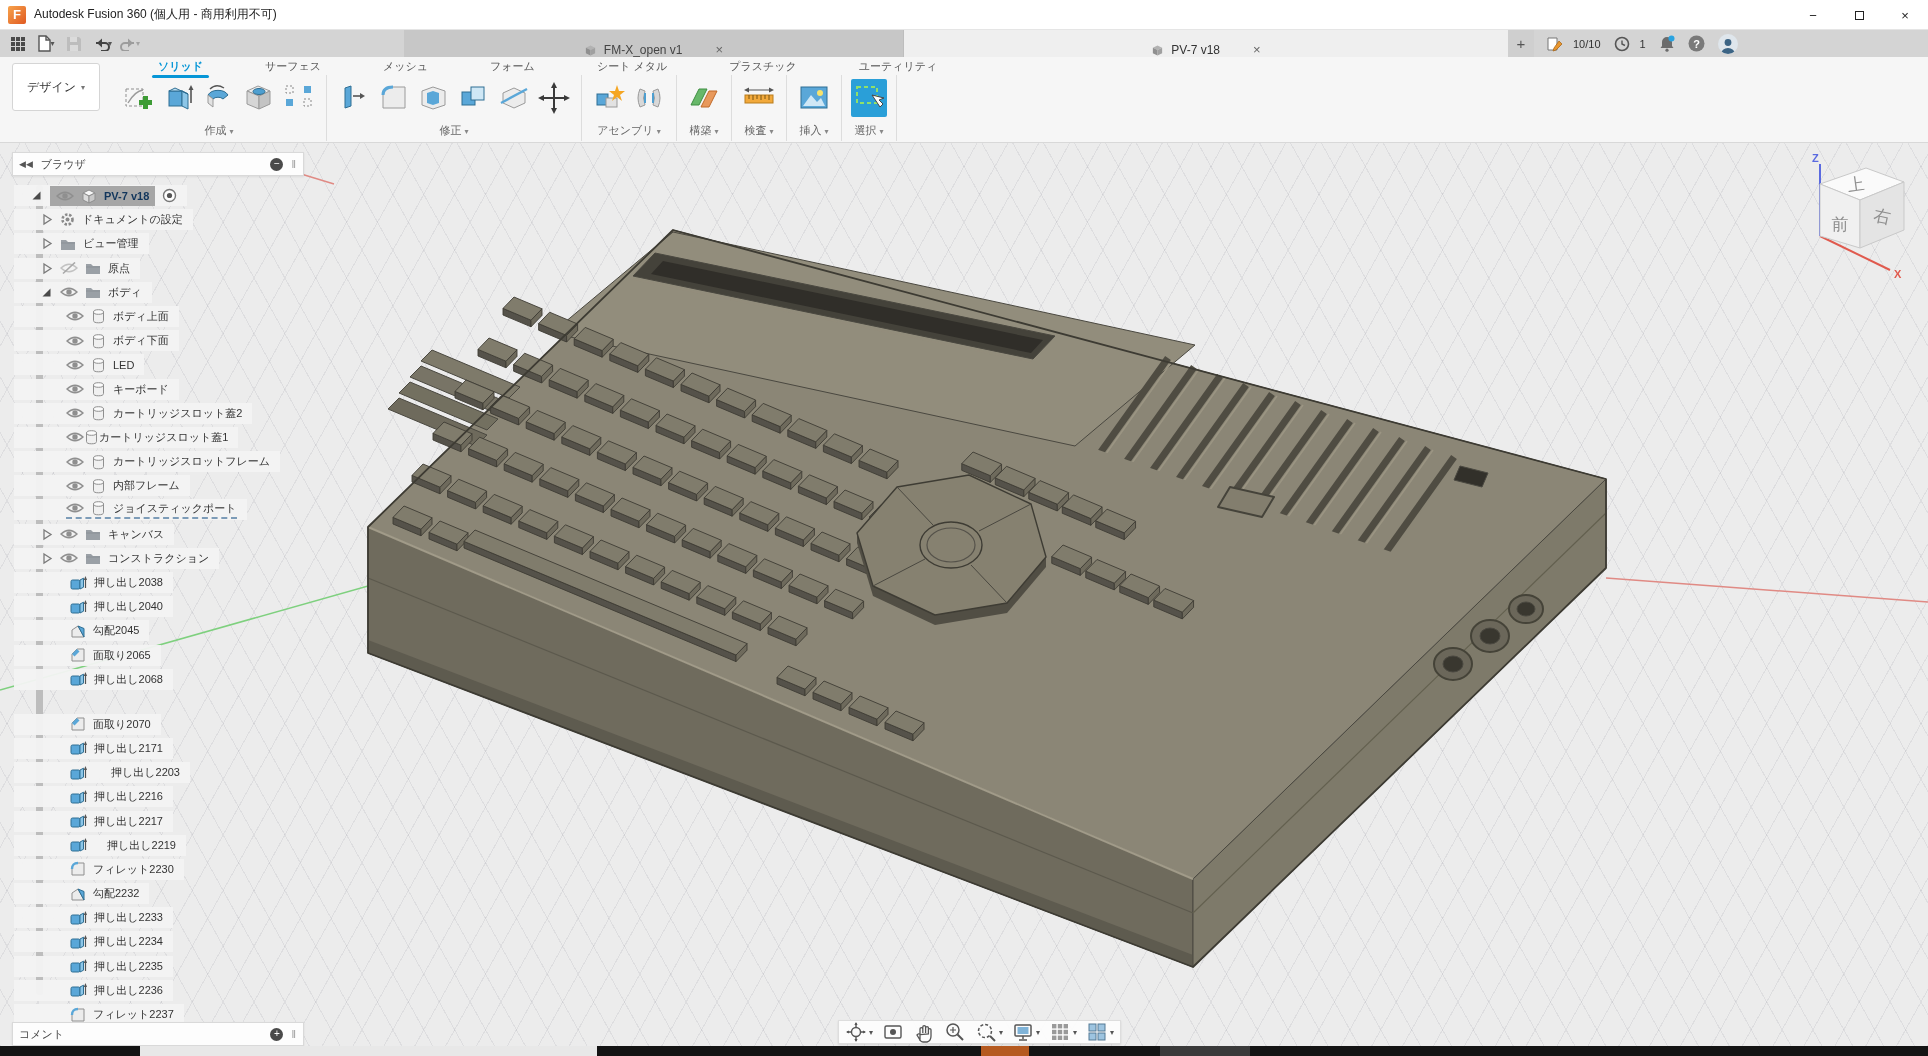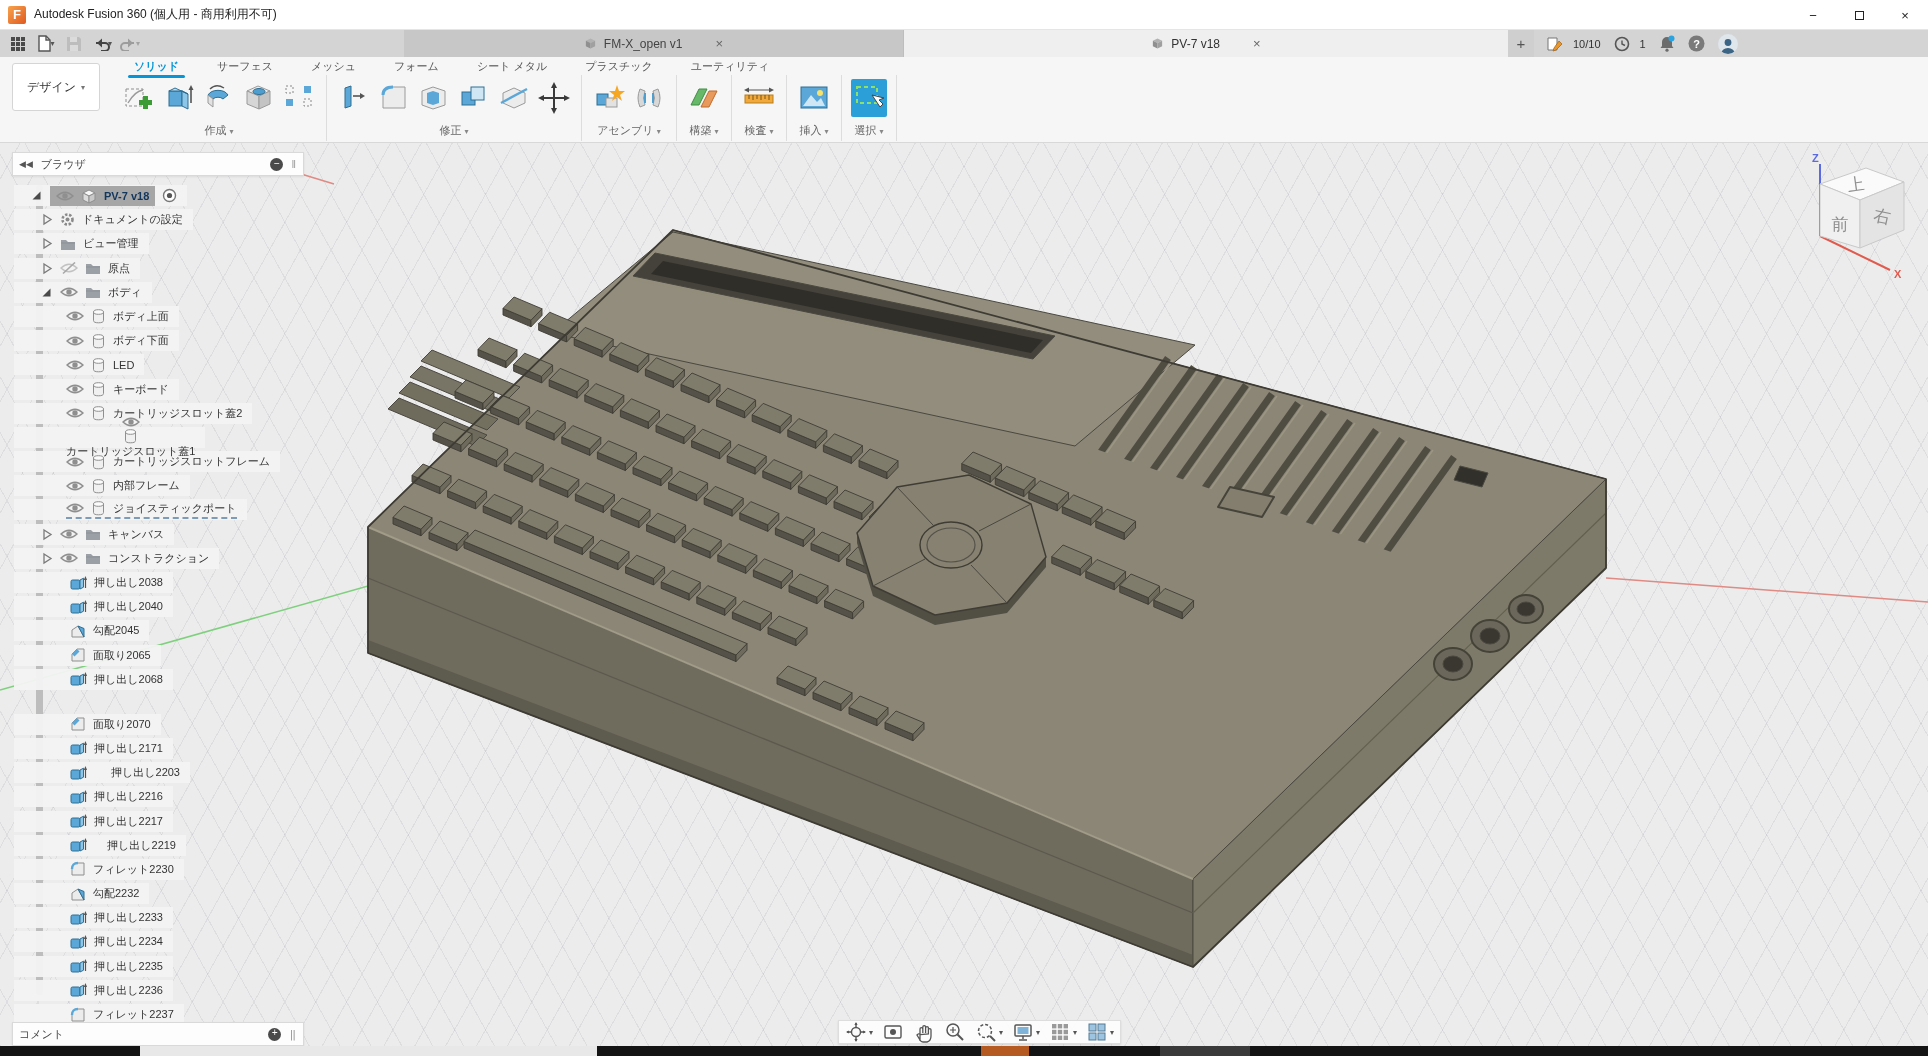--- a/index.html
+++ b/index.html
@@ -13,35 +13,35 @@
   .winbtns { position:absolute; right:0; top:0; height:30px; display:flex; }
   .winbtn { width:46px; height:30px; display:flex; align-items:center; justify-content:center; font-size:13px; color:#222; }
   .maxglyph { width:9px; height:9px; border:1px solid #222; }
 
   
   .tabbar { position:absolute; top:30px; left:0; width:100%; height:27px; background:#d4d4d4; display:flex; align-items:stretch; }
   .quickbar { display:flex; align-items:center; gap:4px; padding-left:6px; }
   .qicon { display:flex; align-items:center; justify-content:center; width:24px; height:24px; }
   .qcaret { font-size:8px; color:#555; margin-left:-2px; }
   .dim { opacity:.38; }
-  .doctab { display:flex; align-items:center; justify-content:center; gap:7px; font-size:12px; color:#444; position:relative; }
+  .doctab { display:flex; align-items:flex-end; justify-content:center; gap:7px; font-size:12px; color:#444; position:relative; }
   .doctab.inactive { background:#c7c7c7; width:500px; margin-left:262px; border-right:1px solid #bdbdbd; }
   .doctab.active { background:#efefef; width:604px; color:#333; }
   .tabclose { font-size:13px; color:#666; margin-left:26px; }
   .cubeicon { width:13px; height:13px; }
   .newtab { width:26px; display:flex; align-items:center; justify-content:center; background:#cfcfcf; font-size:15px; color:#555; }
   .statusicons { display:flex; align-items:center; gap:13px; margin-left:12px; font-size:11px; color:#333; }
   .sicon { display:flex; align-items:center; gap:10px; }
   .avatar { width:20px; height:20px; border-radius:50%; background:#dfe6ec; display:flex; align-items:flex-end; justify-content:center; overflow:hidden; }
 
   
   .ribbon { position:absolute; top:57px; left:0; width:100%; height:86px; background:#f6f6f6; border-bottom:1px solid #d8d8d8; }
   .wsbtn { position:absolute; left:12px; top:6px; width:88px; height:48px; background:#fff; border:1px solid #d5d5d5; border-radius:3px; font-size:12px; color:#333; display:flex; align-items:center; justify-content:center; gap:5px; }
   .rtabs { position:absolute; left:132px; top:1px; display:flex; gap:34px; font-size:11px; color:#555; height:16px; align-items:center; }
-  .rtab { padding:1px 2px; position:relative; }
+  .rtab { padding:1px 2px; position:relative;margin-left:24px; }
   .rtab.on { color:#0696d7; font-weight:bold; }
   .rtab.on::after { content:""; position:absolute; left:-4px; right:-4px; bottom:-3px; height:3px; background:#0696d7; border-radius:2px; }
   .rgroups { position:absolute; left:112px; top:18px; display:flex; height:66px; }
   .rgroup { display:flex; flex-direction:column; align-items:center; padding:0 9px; border-right:1px solid #ddd; }
   .ricons { display:flex; align-items:center; gap:4px; height:46px; }
   .ricon { width:36px; height:38px; display:flex; align-items:center; justify-content:center; border-radius:2px; }
   .ricon.hilite { background:#2a9fd8; }
   .rlabel { font-size:11px; color:#666; margin-top:2px; white-space:nowrap; }
   .rlabel .c { font-size:8px; color:#888; }
 
@@ -49,21 +49,21 @@
   .canvas { position:absolute; top:143px; left:0; width:1928px; height:903px; background-color:#ececec;
     background-image:
       repeating-linear-gradient(61deg, rgba(125,125,140,.13) 0 1px, transparent 1px 27px),
       repeating-linear-gradient(-61deg, rgba(125,125,140,.13) 0 1px, transparent 1px 27px);
   }
   #model-svg { position:absolute; top:0; left:0; }
 
   
   .panelhead { position:absolute; left:12px; width:292px; height:24px; background:#fdfdfd; border:1px solid #d9d9d9; display:flex; align-items:center; gap:8px; font-size:11px; color:#444; padding:0 6px; box-shadow:0 1px 2px rgba(0,0,0,.08); }
   #browser-head { top:9px; }
-  #comment-bar { top:879px;font-family:Liberation Mono, monospace; }
+  #comment-bar { top:879px; }
   .ph-spacer { flex:1; }
   .handle { color:#999; font-size:11px; letter-spacing:1px; }
   .circbtn { width:13px; height:13px; border-radius:50%; background:#4a4a4a; color:#fff; font-size:10px; line-height:12px; text-align:center; }
   .vscroll { position:absolute; left:36px; top:42px; width:7px; height:810px; background:#bdbdbd; border-radius:3px; }
   #tree { position:absolute; left:14px; top:42px; width:330px; }
   .trow { display:flex; align-items:center; gap:7px; height:21px; margin-bottom:3.2px; background:rgba(243,243,243,.95); width:fit-content; padding-right:10px; font-size:11px; color:#333; }
   .trow .lbl { white-space:nowrap; }
   .hl { display:flex; align-items:center; gap:7px; background:#a6a6a6; padding:2px 6px; }
   .hl .lbl { color:#12365c; font-weight:bold; }
   .dash { display:flex; align-items:center; gap:7px; border-bottom:2px dashed #7d9cb8; padding-bottom:1px; }
@@ -903,21 +903,21 @@
             <span style="display: flex; align-items: center;">
               <svg width="15" height="16">
                 <path d="M2.5,4 v8.5 a5,2.3 0 0 0 10,0 V4" fill="#f0f0f0" stroke="#8f8f8f"></path>
                 <ellipse cx="7.5" cy="4" rx="5" ry="2.3" fill="#fbfbfb" stroke="#8f8f8f"></ellipse>
               </svg>
             </span>
             <span class="lbl">カートリッジスロット蓋2</span>
           </span>
         </div>
         <div class="trow" style="padding-left: 52px;">
-          <span class="" style="display: flex; align-items: center;  flex-direction: column;">
+          <span class="" style="display: flex; align-items: center; ">
             <span style="display: flex; align-items: center;">
               <svg width="18" height="12">
                 <path d="M1,6 Q9,-1.5 17,6 Q9,13.5 1,6 Z" fill="none" stroke="#8f8f8f" stroke-width="1.4"></path>
                 <circle cx="9" cy="6" r="2.7" fill="#8f8f8f"></circle>
               </svg>
             </span>
             <span style="display: flex; align-items: center;">
               <svg width="15" height="16">
                 <path d="M2.5,4 v8.5 a5,2.3 0 0 0 10,0 V4" fill="#f0f0f0" stroke="#8f8f8f"></path>
                 <ellipse cx="7.5" cy="4" rx="5" ry="2.3" fill="#fbfbfb" stroke="#8f8f8f"></ellipse>

